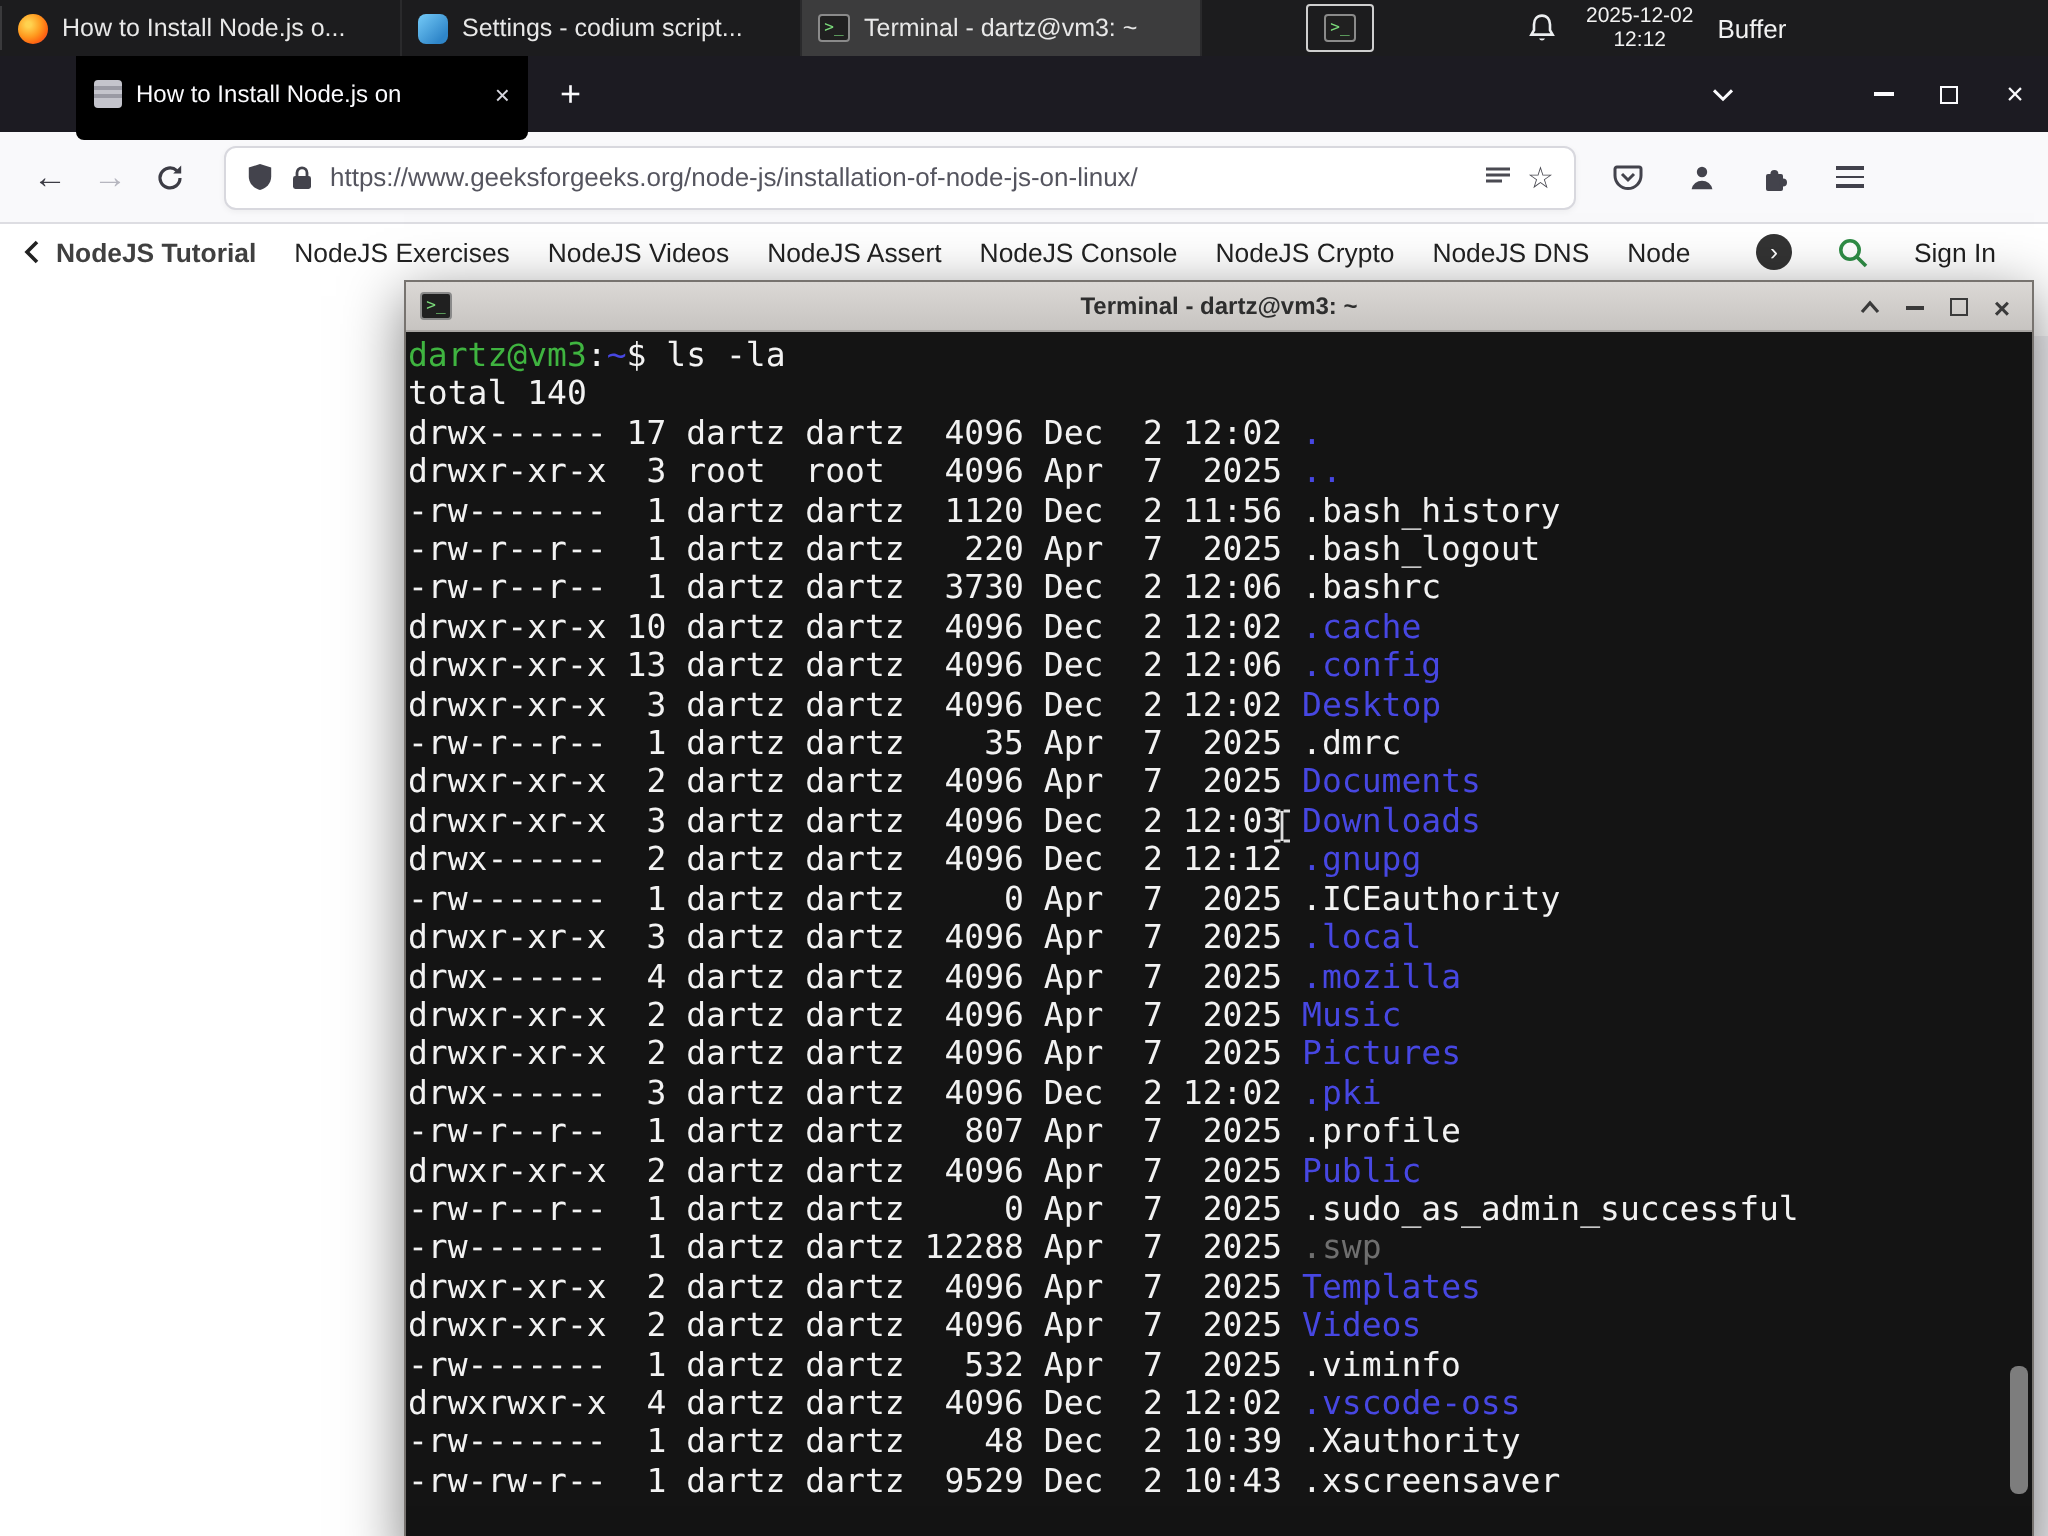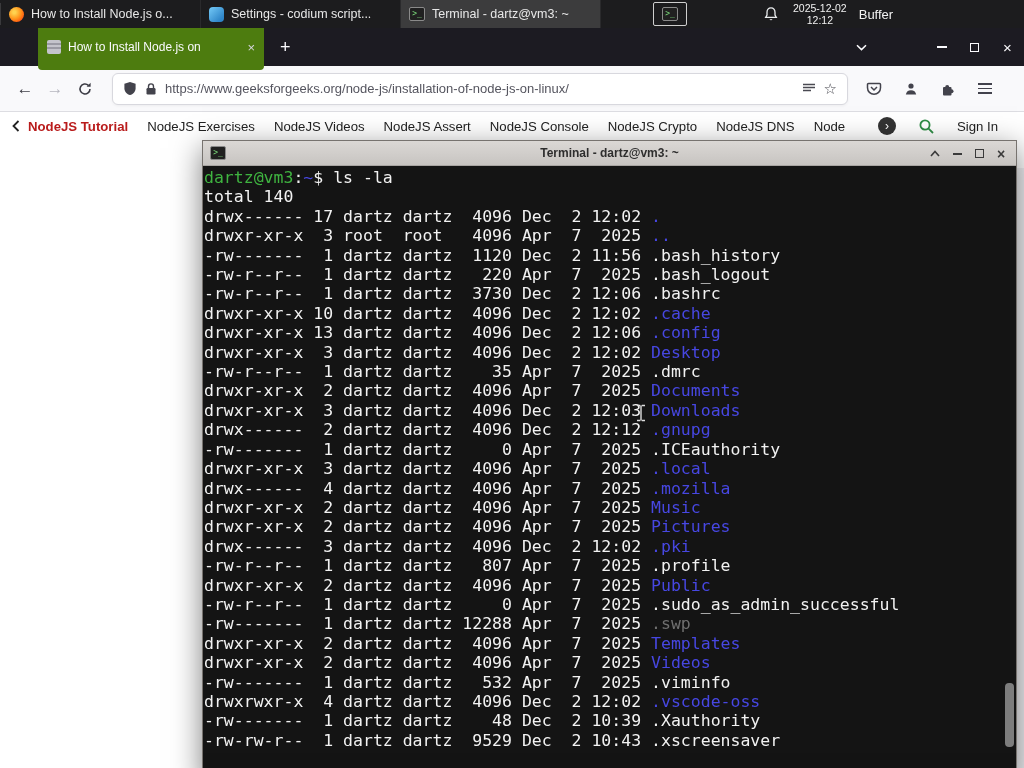--- a/index.html
+++ b/index.html
@@ -28,56 +28,56 @@
                text-align:center; }
   .tray-box { width:34px; height:24px; border:1px solid #cfcfcf; border-radius:2px;
               display:flex; align-items:center; justify-content:center; margin-left:52px; }
   .bell-wrap { margin-left:76px; display:flex; align-items:center; }
   .clock { margin-left:14px; text-align:center; font-size:10.5px; line-height:12px; }
   .panel-user { margin-left:12px; font-size:13px; white-space:nowrap; }
 
   
   .ff-window { position:absolute; left:0; top:28px; width:1024px; height:740px; z-index:10; }
   .tabstrip { height:38px; background:#1c1b22; display:flex; align-items:center; }
-  .tab { margin-left:38px; width:226px; height:46px; background:#4d7c0f; border-radius:4px;
+  .tab { margin-left:38px; width:226px; height:46px; background:#000000; border-radius:4px;
          display:flex; align-items:center; gap:7px; padding:0 6px 0 9px; color:#fbfbfe; }
   .tab-favicon { width:14px; height:14px; border-radius:2px; flex:0 0 auto;
                  background:linear-gradient(#c4c4cc 0 3px, #9a9aa4 3px 5px, #c4c4cc 5px 7px, #9a9aa4 7px 9px, #c4c4cc 9px 14px); }
   .tab-title { flex:1; font-size:12px; white-space:nowrap; overflow:hidden;
                -webkit-mask-image:linear-gradient(90deg,#000 78%,transparent);
                mask-image:linear-gradient(90deg,#000 78%,transparent); }
   .tab-close { font-size:13px; color:#d5d5dd; padding:0 3px; }
   .newtab-btn { color:#fbfbfe; font-size:18px; font-weight:300; margin-left:10px; padding:0 6px; }
   .tabstrip-right { margin-left:auto; display:flex; align-items:center; }
   .alltabs-btn { padding:0 10px; margin-right:48px; display:flex; align-items:center; }
   .winctl { width:33px; height:38px; display:flex; align-items:center; justify-content:center; color:#fbfbfe; }
   .winctl .min-bar { width:10px; height:1.5px; background:#fbfbfe; }
   .winctl .max-box { width:9px; height:9px; border:1.3px solid #fbfbfe; }
   .winctl.close { font-size:15px; }
 
   .navbar { height:46px; background:#f9f9fb; border-bottom:1px solid #dddde2;
             display:flex; align-items:center; padding:0 10px; }
   .nav-btn { width:30px; height:30px; display:flex; align-items:center; justify-content:center;
              font-size:17px; color:#3c3c45; border-radius:4px; }
   .nav-btn.disabled { color:#b6b6bf; }
-  .urlbar { margin-left:12px; width:736px; height:32px; background:#fff; border:1px solid #d8d8de;
+  .urlbar { margin-left:12px; width:676px; height:32px; background:#fff; border:1px solid #d8d8de;
             border-radius:6px; box-shadow:0 1px 3px rgba(0,0,0,0.05);
             display:flex; align-items:center; padding:0 10px; gap:8px; }
   .url-text { flex:1; font-size:13px; color:#55555f; white-space:nowrap; overflow:hidden; }
   .star-glyph { font-size:15px; color:#4a4a52; }
   .nav-right { margin-left:14px; display:flex; align-items:center; gap:13px; }
   .icon-btn { width:24px; height:24px; display:flex; align-items:center; justify-content:center; }
   .hamburger { display:flex; flex-direction:column; gap:3px; }
   .hamburger span { display:block; width:14px; height:1.6px; background:#42424c; }
 
   .sitenav { height:28px; background:#fff; display:flex; align-items:center;
              padding:0 10px; font-size:13.2px; color:#222; }
   .sn-items { display:flex; align-items:center; gap:19px; margin-left:6px; }
   .sn-item { white-space:nowrap; }
-  .sn-item.first { font-weight:700; color:#b91c1c; }
+  .sn-item.first { font-weight:700; color:#404040; }
   .sn-right { margin-left:auto; display:flex; align-items:center; gap:22px; padding-right:16px; }
   .chev-circle { width:18px; height:18px; border-radius:50%; background:#333; color:#fff;
                  display:flex; align-items:center; justify-content:center; font-size:12px; line-height:1; }
   .signin { color:#1f1f1f; font-size:13.2px; }
 
   .page-bg { position:absolute; left:0; top:112px; width:1024px; height:656px; background:#fff; }
   .page-scroll { position:absolute; right:0; top:140px; width:8px; height:628px;
                  background:#f0f0f3; border-left:1px solid #e3e3e8; }
 
   

